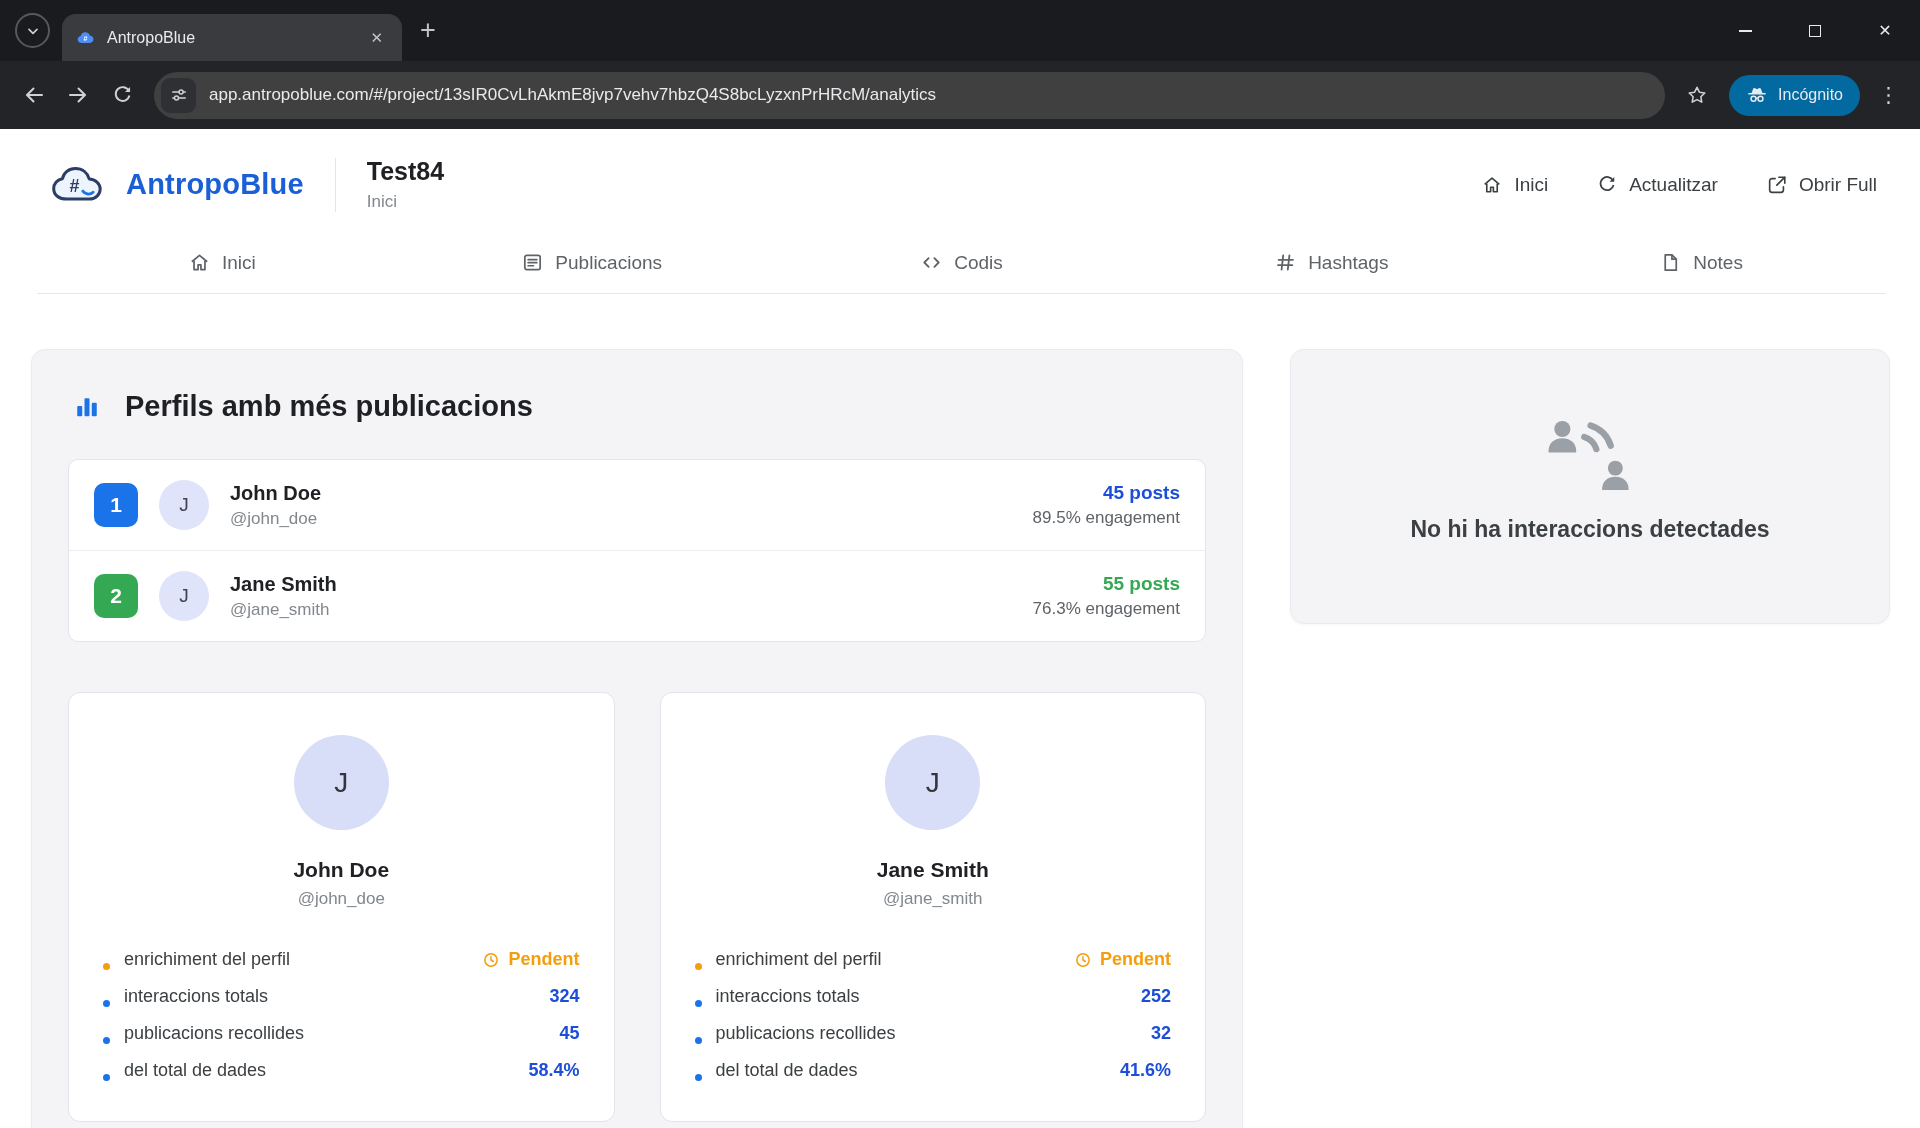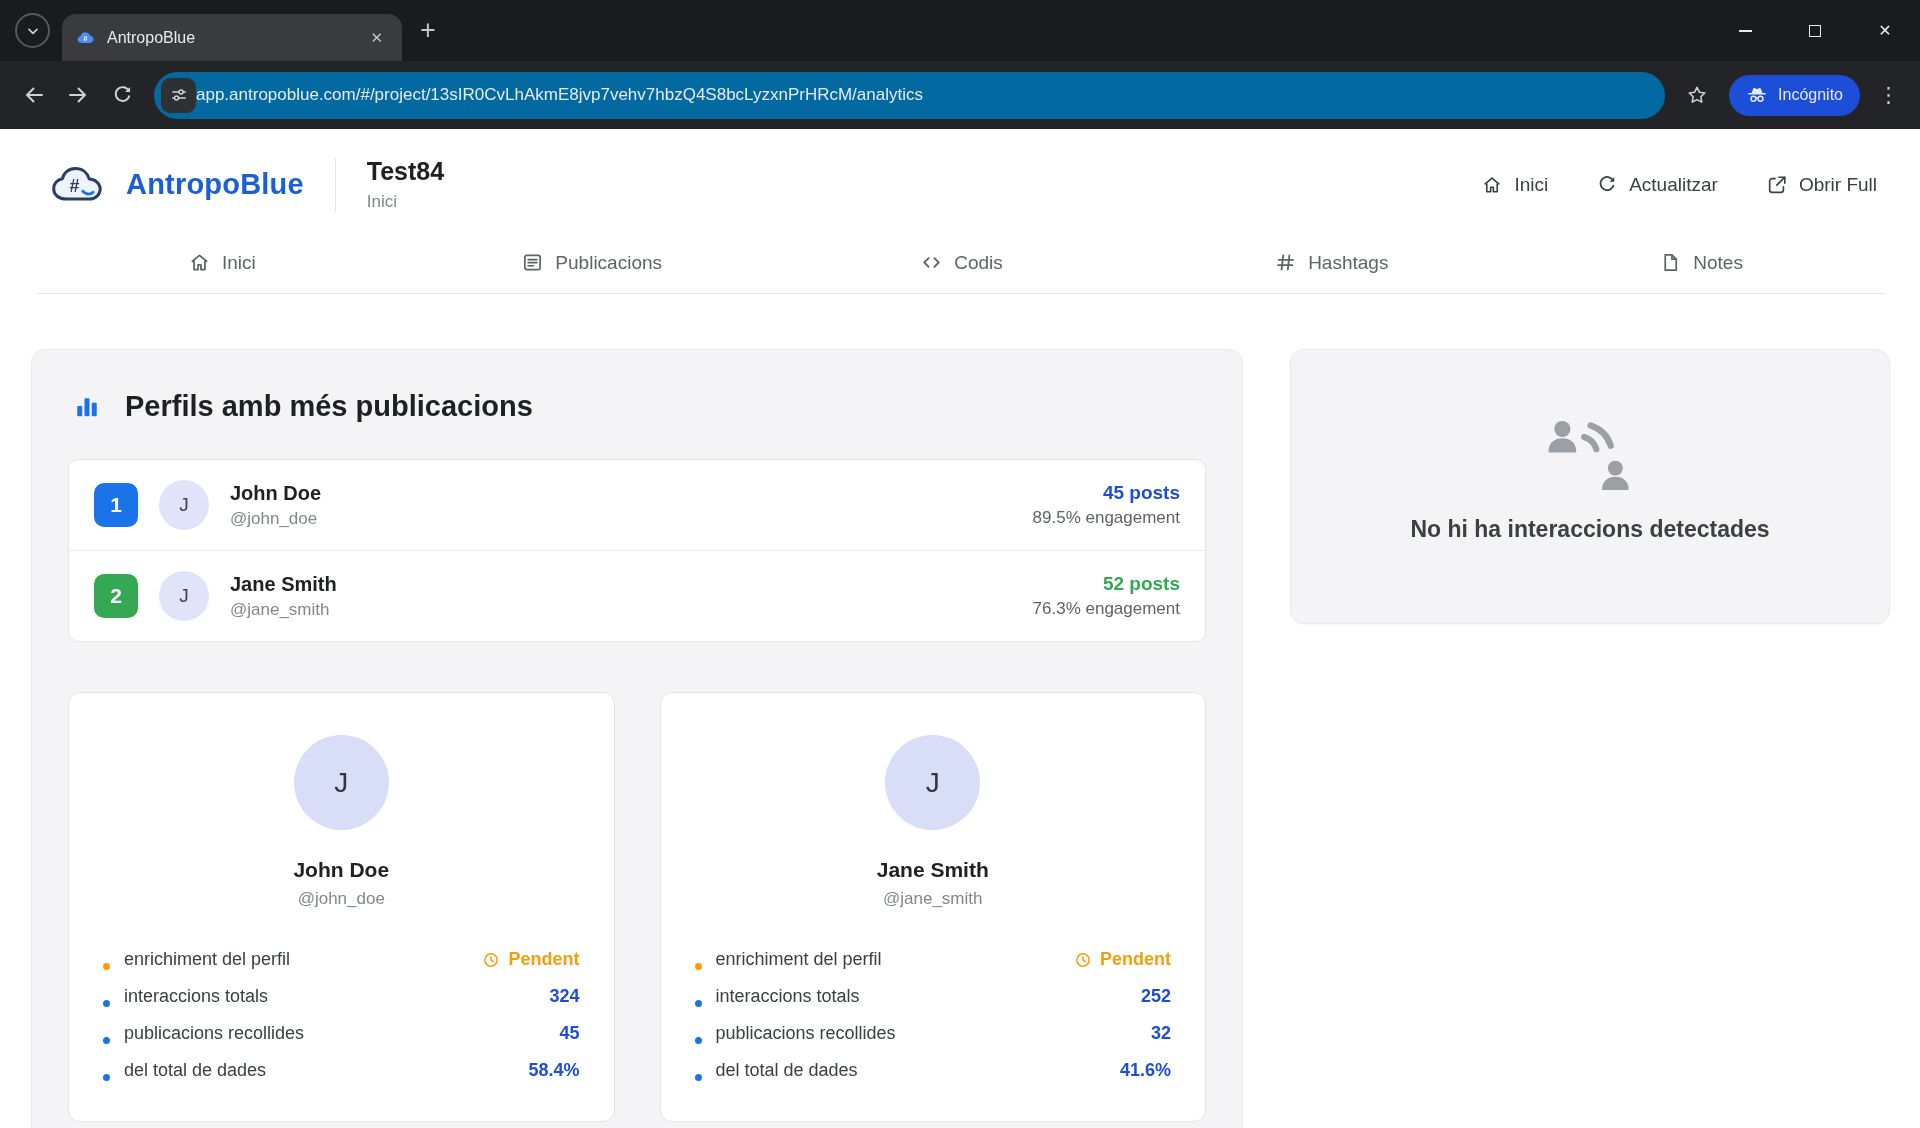--- a/index.html
+++ b/index.html
@@ -21,25 +21,25 @@
   .tab-title { font-size:16px; flex:1; white-space:nowrap; overflow:hidden; }
   .tab-close { color:#c3c5c8; font-size:15px; padding:3px 5px; }
   .newtab { align-self:center; color:#c3c5c8; font-size:27px; line-height:1; margin-left:18px; font-weight:300; }
   .win { margin-left:auto; display:flex; height:61px; }
   .win-btn { width:70px; display:flex; align-items:center; justify-content:center; color:#e8eaed; font-size:16px; }
   .min-glyph { width:13px; height:2px; background:#e8eaed; display:block; }
   .max-glyph { width:12px; height:12px; border:1.7px solid #e8eaed; display:block; }
 
   .toolbar { height:68px; background:#232428; display:flex; align-items:center; padding:0 12px; flex:none; }
   .tool-btn { width:44px; height:44px; border-radius:50%; display:flex; align-items:center; justify-content:center; color:#cfd1d4; flex:none; }
-  .omnibox { flex:1; height:47px; background:#0369a1; border-radius:24px; display:flex; align-items:center;
-    padding:0 16px 0 7px; margin:0 10px; }
+  .omnibox { flex:1; height:47px; background:#404040; border-radius:24px; display:flex; align-items:center;
+    gap:13px; padding:0 16px 0 7px; margin:0 10px; }
   .site-chip { width:35px; height:35px; border-radius:9px; background:#2f3034; display:flex; align-items:center; justify-content:center; color:#cfd1d4; flex:none; }
   .url { font-size:17px; color:#e8eaed; white-space:nowrap; overflow:hidden; }
-  .incog { display:flex; align-items:center; gap:10px; background:#1d4ed8; color:#e8eaed;
+  .incog { display:flex; align-items:center; gap:10px; background:#0369a1; color:#e8eaed;
     border-radius:999px; padding:0 17px; height:41px; font-size:16px; margin:0 10px; flex:none; }
   .kebab { width:38px; height:44px; display:flex; align-items:center; justify-content:center; color:#cfd1d4; font-size:21px; letter-spacing:1px; }
 
   
   .page { flex:1; background:#fff; display:flex; flex-direction:column; overflow:hidden; }
   .page-header { display:flex; align-items:center; padding:28px 43px 20px 49px; }
   .brand { font-size:29px; font-weight:700; color:#1a5fd6; margin-left:15px; letter-spacing:.2px; }
   .hdr-divider { width:1px; height:54px; background:#e4e4e9; margin:0 31px; }
   .proj-title { font-size:25px; font-weight:700; color:#202124; }
   .proj-sub { font-size:17px; color:#82878d; margin-top:6px; }
@@ -333,21 +333,21 @@
             </span>
           </div>
           <div class="rank-row" data-interactable="true">
             <span class="rank-badge badge-green" data-interactable="false">2</span>
             <span class="avatar-sm" data-interactable="false">J</span>
             <span data-interactable="false">
               <div class="p-name" data-interactable="false">Jane Smith</div>
               <div class="p-handle" data-interactable="false">@jane_smith</div>
             </span>
             <span class="metrics" data-interactable="false">
-              <div class="m-posts text-green" data-interactable="false">52 posts</div>
+              <div class="m-posts text-green" data-interactable="false">55 posts</div>
               <div class="m-eng" data-interactable="false">76.3% engagement</div>
             </span>
           </div>
         </div>
 
         <div class="cards-row" data-interactable="false">
 
           <div class="profile-card" data-interactable="false">
             <div class="avatar-lg" data-interactable="false">J</div>
             <div class="card-name" data-interactable="false">John Doe</div>

